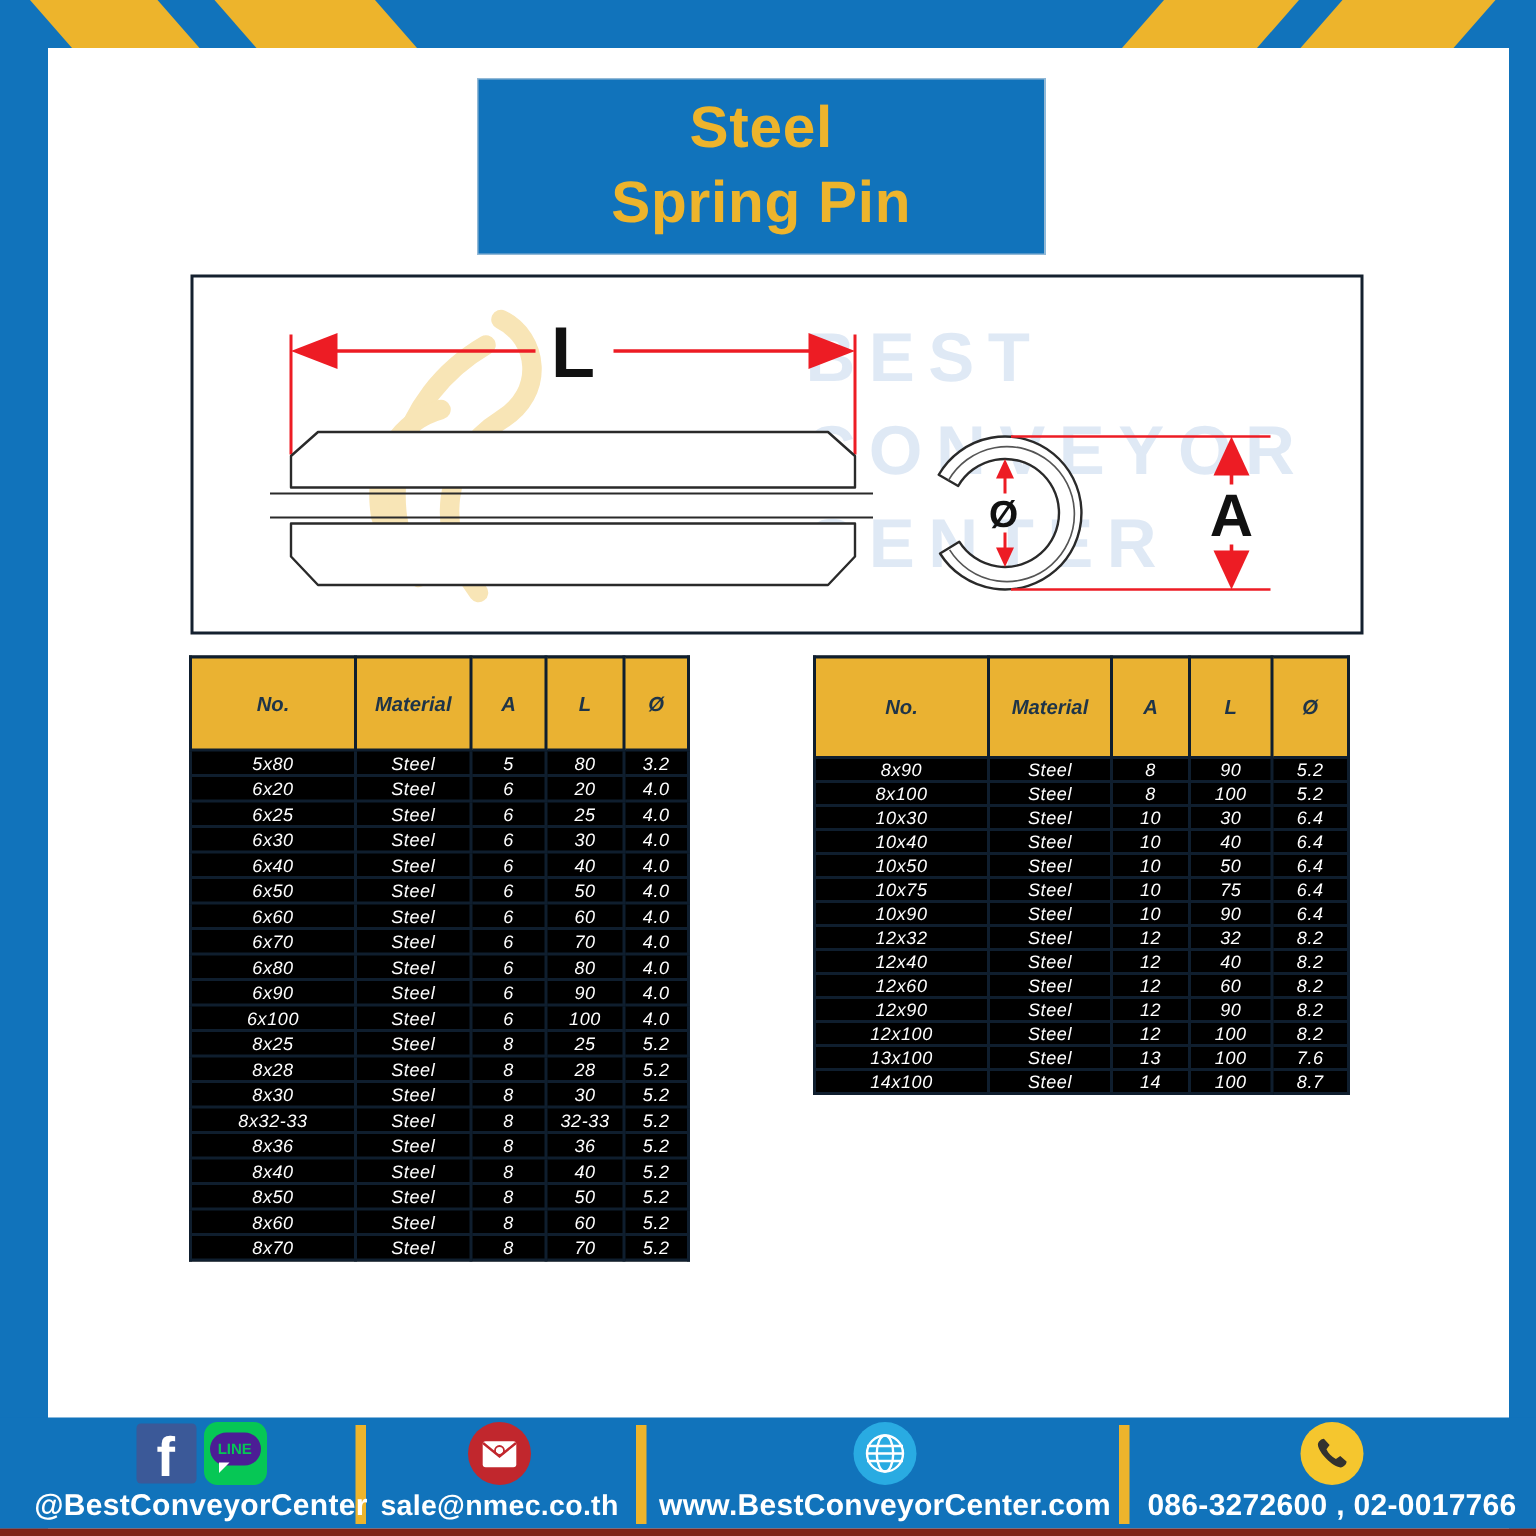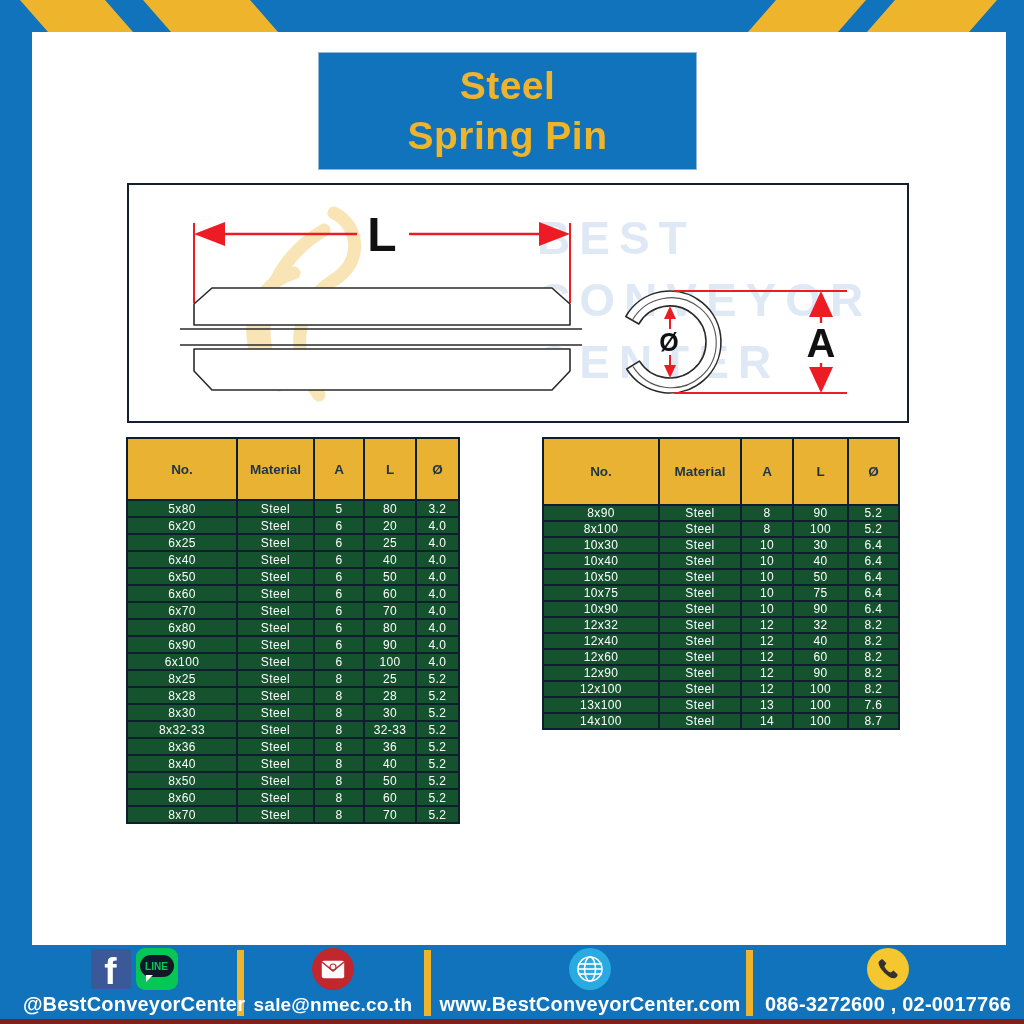--- a/index.html
+++ b/index.html
@@ -15,21 +15,21 @@
              border:1px solid #93b9d6;display:flex;flex-direction:column;justify-content:center;
              align-items:center;color:#EDB42C;font-weight:bold;font-size:39px;line-height:1.28;
              text-align:center;letter-spacing:0.5px;}
   
   .drawing-box{position:absolute;left:127px;top:183px;width:778px;height:236px;background:#fff;
                border:2px solid #14202e;}
   .watermark{position:absolute;left:408px;top:22px;width:360px;color:rgba(110,155,210,0.22);
              font-weight:bold;font-size:46px;letter-spacing:9px;line-height:62px;text-align:left;}
   .drawing-svg{position:absolute;left:0;top:0;}
   
-  table{border-collapse:collapse;table-layout:fixed;background:#14532d;}
+  table{border-collapse:collapse;table-layout:fixed;background:#000000;font-style:italic;}
   .spec-table{position:absolute;}
   .t-left{left:126px;top:437px;}
   .t-right{left:542px;top:437px;}
   th{background:#EAB232;color:#1E3448;font-weight:bold;font-size:13.5px;border:2px solid #0F1E2E;
      text-align:center;padding:0;}
   td{color:#ffffff;font-size:12px;border:2px solid #0F1E2E;text-align:center;padding:0;
      letter-spacing:0.4px;}
   .t-left thead tr{height:62px;}
   .t-right thead tr{height:67px;}
   .t-left tbody tr{height:17px;margin-top:28px;}
@@ -40,21 +40,21 @@
   .footer-strip{position:absolute;left:0;top:1019px;width:1024px;height:5px;background:#7E2217;}
   .fdivider{position:absolute;top:950px;width:7px;height:66px;background:#EDB42C;}
   .fsec{position:absolute;top:948px;height:68px;display:flex;flex-direction:column;
         align-items:center;justify-content:space-between;}
   .flabel{color:#ffffff;font-weight:bold;font-size:20px;white-space:nowrap;letter-spacing:0.2px;}
   .ficons{display:flex;align-items:center;gap:5px;}
   .fb-icon{width:40px;height:40px;background:#3B5998;border-radius:3px;color:#fff;
            font-weight:bold;font-size:37px;display:flex;justify-content:center;align-items:flex-end;
            overflow:hidden;line-height:0.95;}
   .line-icon{width:42px;height:42px;background:#06C755;border-radius:9px;position:relative;}
-  .line-bubble{position:absolute;left:4px;top:7px;width:34px;height:22px;background:#0f172a;
+  .line-bubble{position:absolute;left:4px;top:7px;width:34px;height:22px;background:#4c1d95;
                border-radius:11px;display:flex;justify-content:center;align-items:center;
                color:#06C755;font-weight:bold;font-size:10px;}
   .line-tail{position:absolute;left:10px;top:27px;width:0;height:0;border-left:7px solid #fff;
              border-bottom:7px solid transparent;}
   .circle-icon{width:42px;height:42px;border-radius:50%;display:flex;justify-content:center;
                align-items:center;}
   .mail-circle{background:#C1272D;}
   .globe-circle{background:#29ABE2;}
   .phone-circle{background:#F5C62E;}
 </style>
@@ -164,20 +164,27 @@
           <td>Steel</td>
           <td>6</td>
           <td>20</td>
           <td>4.0</td>
         </tr>
         <tr>
           <td>6x25</td>
           <td>Steel</td>
           <td>6</td>
           <td>25</td>
+          <td>4.0</td>
+        </tr>
+        <tr>
+          <td>6x30</td>
+          <td>Steel</td>
+          <td>6</td>
+          <td>30</td>
           <td>4.0</td>
         </tr>
         <tr>
           <td>6x40</td>
           <td>Steel</td>
           <td>6</td>
           <td>40</td>
           <td>4.0</td>
         </tr>
         <tr>

